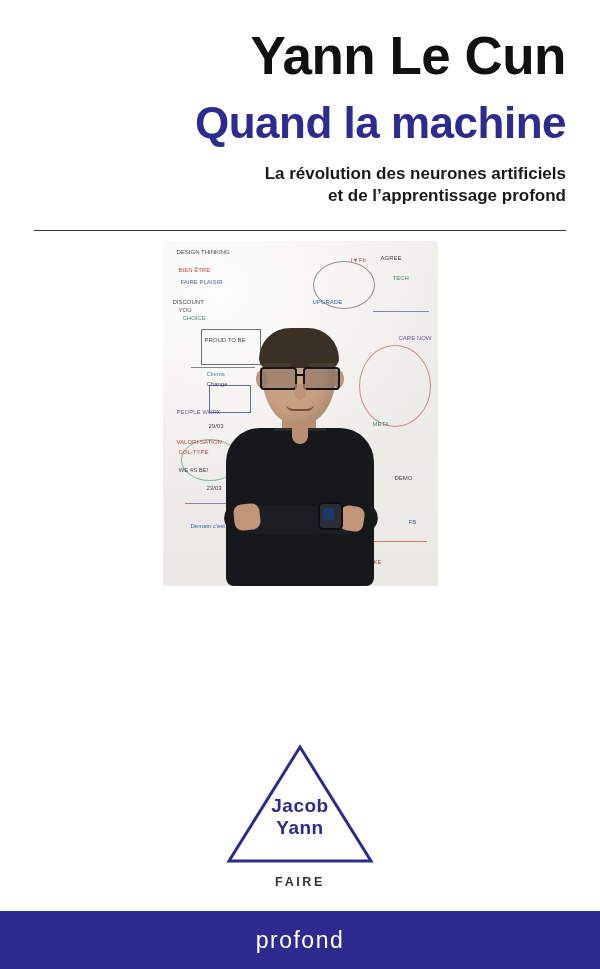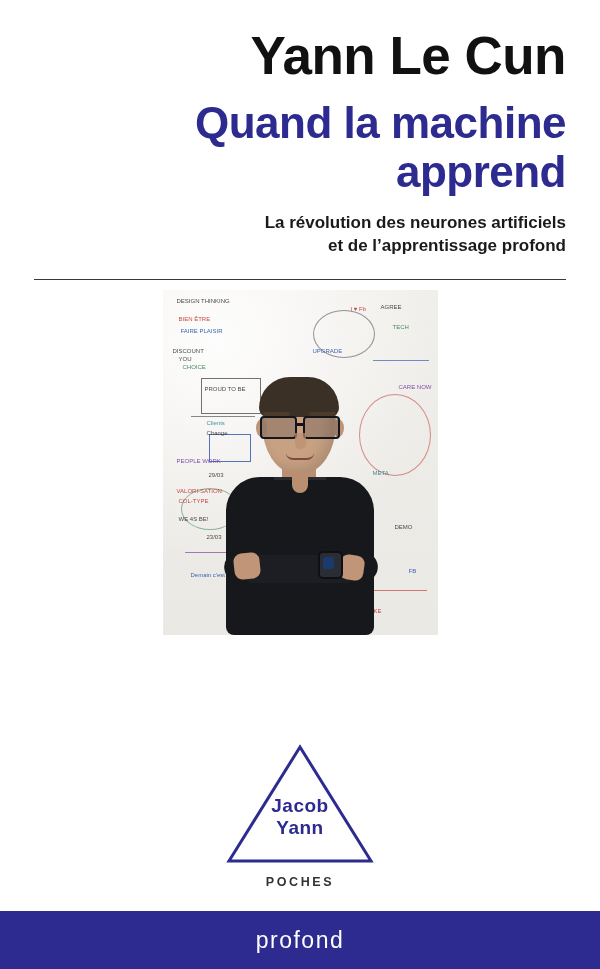--- a/index.html
+++ b/index.html
@@ -378,21 +378,20 @@
 </style>
 </head>
 <body>
 
 <div class="cover">
 
   <div class="author">Yann Le Cun</div>
 
   <div class="title-block">
     <span class="title-line">Quand la machine</span>
-    <span class="title-line">apprend</span>
   </div>
 
   <div class="subtitle-block">
     <span class="subtitle-line">La révolution des neurones artificiels</span>
     <span class="subtitle-line">et de l’apprentissage profond</span>
   </div>
 
   <div class="rule-wrap">
     <div class="rule"></div>
   </div>
@@ -468,20 +467,20 @@
   <div class="logo-wrap">
     <div class="triangle-logo">
       <svg width="150" height="122" viewBox="0 0 150 122" aria-hidden="true">
         <polygon points="75,4 146,118 4,118" fill="none" stroke="#2d2b8f" stroke-width="3"></polygon>
       </svg>
       <div class="logo-text">
         <div>Jacob</div>
         <div>Yann</div>
       </div>
     </div>
-    <div class="poches">POCHES</div>
+    <div class="poches">FAIRE</div>
   </div>
 
   <div class="footer">
     <div class="footer-label">profond</div>
   </div>
 
 </div>
 
 </body></html>

